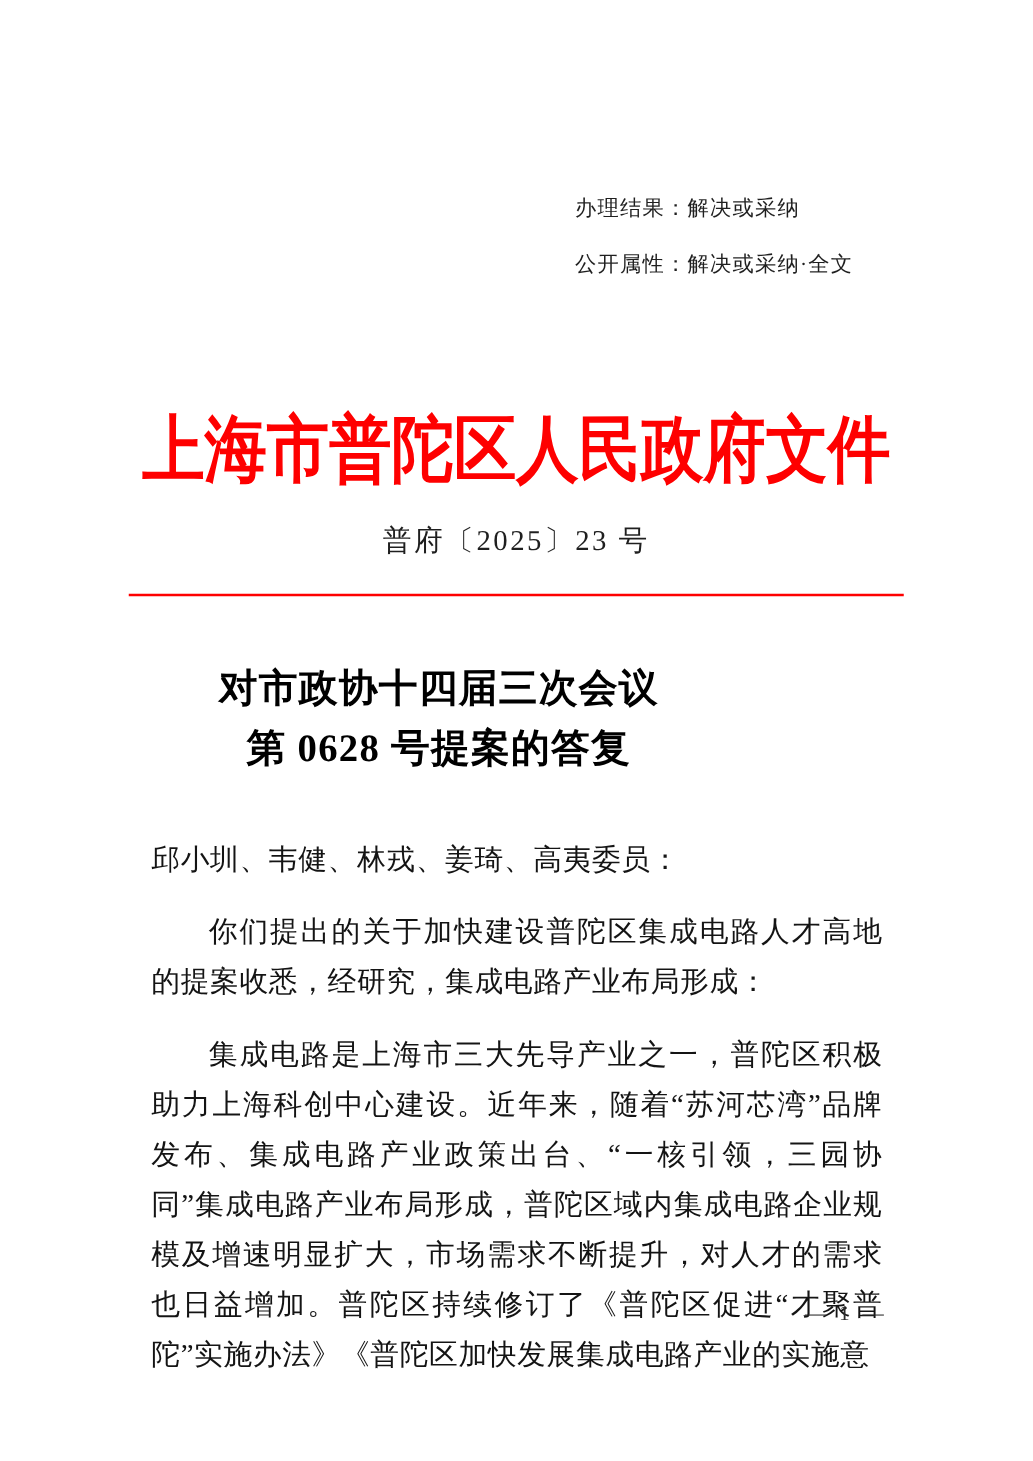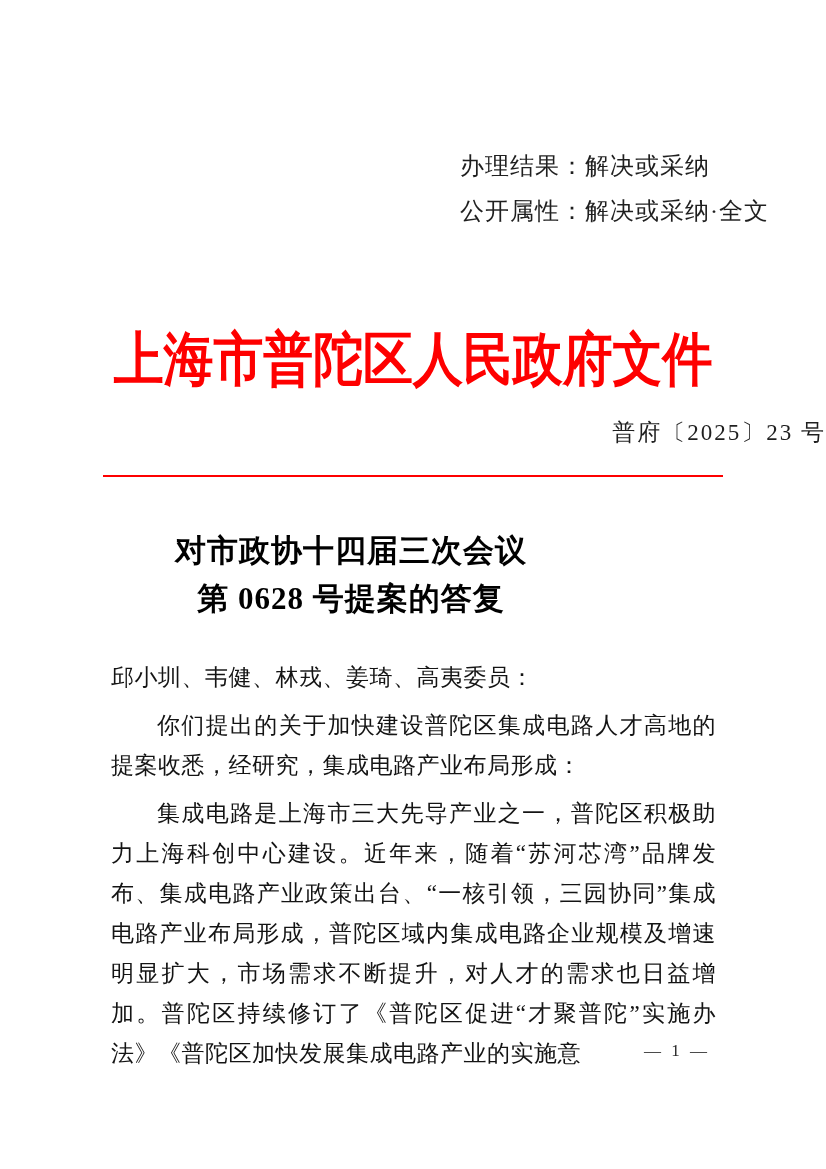--- a/index.html
+++ b/index.html
@@ -14,21 +14,21 @@
     height: 1169px;
     margin: 0 auto;
     background: #ffffff;
     overflow: hidden;
   }
   
   .admin-info {
     position: absolute;
     left: 460px;
     top: 144px;
-    font-size: 24px;
+    font-size: 17px;
     line-height: 45px;
     letter-spacing: 1px;
     color: #1f1f1f;
     white-space: nowrap;
   }
   
   .masthead {
     position: absolute;
     top: 321px;
     left: 0;
@@ -40,21 +40,21 @@
     white-space: nowrap;
     transform: scale(0.86, 1);
     transform-origin: 50% 50%;
     font-family: "Liberation Serif", "DejaVu Serif", serif;
   }
   .doc-number {
     position: absolute;
     top: 417px;
     left: 0;
     width: 826px;
-    text-align: right;
+    text-align: center;
     font-size: 23px;
     letter-spacing: 2px;
     color: #1f1f1f;
   }
   .red-rule {
     position: absolute;
     top: 475px;
     left: 103px;
     width: 620px;
     height: 2px;
@@ -76,21 +76,21 @@
     position: absolute;
     top: 650px;
     left: 103px;
     width: 621px;
     font-size: 23px;
     line-height: 40px;
     text-align: justify;
     color: #141414;
     letter-spacing: 0.5px;
   }
-  .body-text p { margin: 8px; }
+  .body-text p { margin: 18px; }
   .body-text p.para { text-indent: 2em; }
   .page-number {
     position: absolute;
     top: 1041px;
     left: 0;
     width: 710px;
     text-align: right;
     font-size: 17px;
     letter-spacing: 3px;
     color: #2a2a2a;

